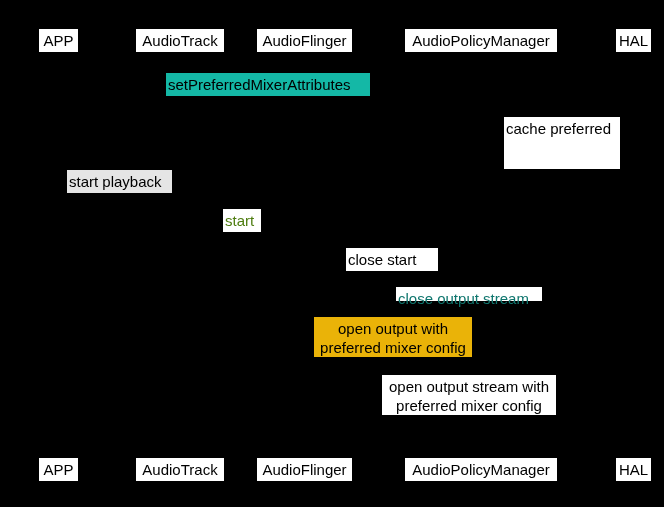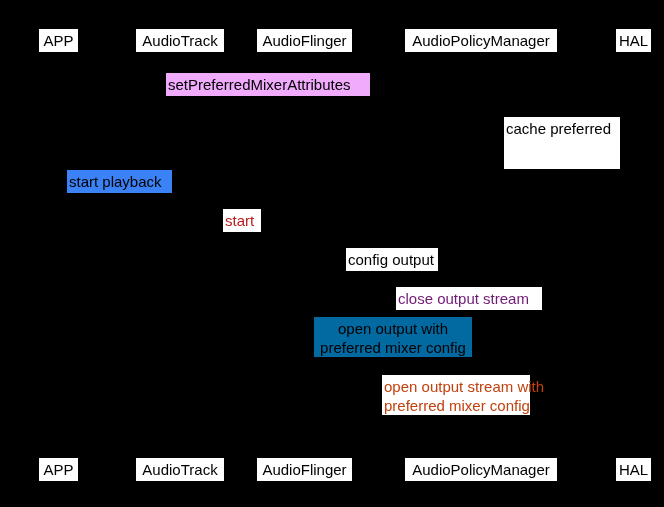--- a/index.html
+++ b/index.html
@@ -53,21 +53,21 @@
     <div class="label-box participant align-center" style="left: 15px; top: 29px; width: 39px; height: 23px; background: rgb(255, 255, 255); color: rgb(0, 0, 0);">APP</div>
     <div class="label-box participant align-center" style="left: 112px; top: 29px; width: 88px; height: 23px; background: rgb(255, 255, 255); color: rgb(0, 0, 0);">AudioTrack</div>
     <div class="label-box participant align-center" style="left: 233px; top: 29px; width: 95px; height: 23px; background: rgb(255, 255, 255); color: rgb(0, 0, 0);">AudioFlinger</div>
     <div class="label-box participant align-center" style="left: 381px; top: 29px; width: 152px; height: 23px; background: rgb(255, 255, 255); color: rgb(0, 0, 0);">AudioPolicyManager</div>
     <div class="label-box participant align-center" style="left: 592px; top: 29px; width: 35px; height: 23px; background: rgb(255, 255, 255); color: rgb(0, 0, 0);">HAL</div>
     <div class="label-box participant align-center" style="left: 15px; top: 458px; width: 39px; height: 23px; background: rgb(255, 255, 255); color: rgb(0, 0, 0);">APP</div>
     <div class="label-box participant align-center" style="left: 112px; top: 458px; width: 88px; height: 23px; background: rgb(255, 255, 255); color: rgb(0, 0, 0);">AudioTrack</div>
     <div class="label-box participant align-center" style="left: 233px; top: 458px; width: 95px; height: 23px; background: rgb(255, 255, 255); color: rgb(0, 0, 0);">AudioFlinger</div>
     <div class="label-box participant align-center" style="left: 381px; top: 458px; width: 152px; height: 23px; background: rgb(255, 255, 255); color: rgb(0, 0, 0);">AudioPolicyManager</div>
     <div class="label-box participant align-center" style="left: 592px; top: 458px; width: 35px; height: 23px; background: rgb(255, 255, 255); color: rgb(0, 0, 0);">HAL</div>
-    <div class="label-box align-left" style="left: 142px; top: 73px; width: 204px; height: 23px; background: #f0abfc; color: rgb(0, 0, 0);"><span class="msg-line">setPreferredMixerAttributes</span></div>
+    <div class="label-box align-left" style="left: 142px; top: 73px; width: 204px; height: 23px; background: #14b8a6; color: rgb(0, 0, 0);"><span class="msg-line">setPreferredMixerAttributes</span></div>
     <div class="label-box align-left" style="left: 480px; top: 117px; width: 116px; height: 52px; background: rgb(255, 255, 255); color: rgb(0, 0, 0);"><span class="msg-line">cache preferred</span></div>
-    <div class="label-box align-left" style="left: 43px; top: 170px; width: 105px; height: 23px; background: #3b82f6; color: rgb(0, 0, 0);"><span class="msg-line">start playback</span></div>
-    <div class="label-box align-left" style="left: 199px; top: 209px; width: 38px; height: 23px; background: rgb(255, 255, 255); color: #b91c1c;"><span class="msg-line">start</span></div>
-    <div class="label-box align-left" style="left: 322px; top: 248px; width: 92px; height: 23px; background: rgb(255, 255, 255); color: rgb(0, 0, 0);"><span class="msg-line">config output</span></div>
-    <div class="label-box align-left" style="left: 372px; top: 287px; width: 146px; height: 23px; background: rgb(255, 255, 255); color: #701a75;"><span class="msg-line">close output stream</span></div>
-    <div class="label-box align-center" style="left: 290px; top: 317px; width: 158px; height: 40px; background: #0369a1; color: rgb(0, 0, 0);"><span class="msg-line">open output with</span><span class="msg-line">preferred mixer config</span></div>
-    <div class="label-box align-center" style="left: 358px; top: 375px; width: 148px; height: 40px; background: rgb(255, 255, 255); color: #c2410c;"><span class="msg-line">open output stream with</span><span class="msg-line">preferred mixer config</span></div>
+    <div class="label-box align-left" style="left: 43px; top: 170px; width: 105px; height: 23px; background: #e5e5e5; color: rgb(0, 0, 0);"><span class="msg-line">start playback</span></div>
+    <div class="label-box align-left" style="left: 199px; top: 209px; width: 38px; height: 23px; background: rgb(255, 255, 255); color: #4d7c0f;"><span class="msg-line">start</span></div>
+    <div class="label-box align-left" style="left: 322px; top: 248px; width: 92px; height: 23px; background: rgb(255, 255, 255); color: rgb(0, 0, 0);"><span class="msg-line">close start</span></div>
+    <div class="label-box align-left" style="left: 372px; top: 287px; width: 146px; height: 14px; background: rgb(255, 255, 255); color: #0f766e;"><span class="msg-line">close output stream</span></div>
+    <div class="label-box align-center" style="left: 290px; top: 317px; width: 158px; height: 40px; background: #eab308; color: rgb(0, 0, 0);"><span class="msg-line">open output with</span><span class="msg-line">preferred mixer config</span></div>
+    <div class="label-box align-center" style="left: 358px; top: 375px; width: 174px; height: 40px; background: rgb(255, 255, 255); color: #000000;"><span class="msg-line">open output stream with</span><span class="msg-line">preferred mixer config</span></div>
   </div>
 
 </body></html>

